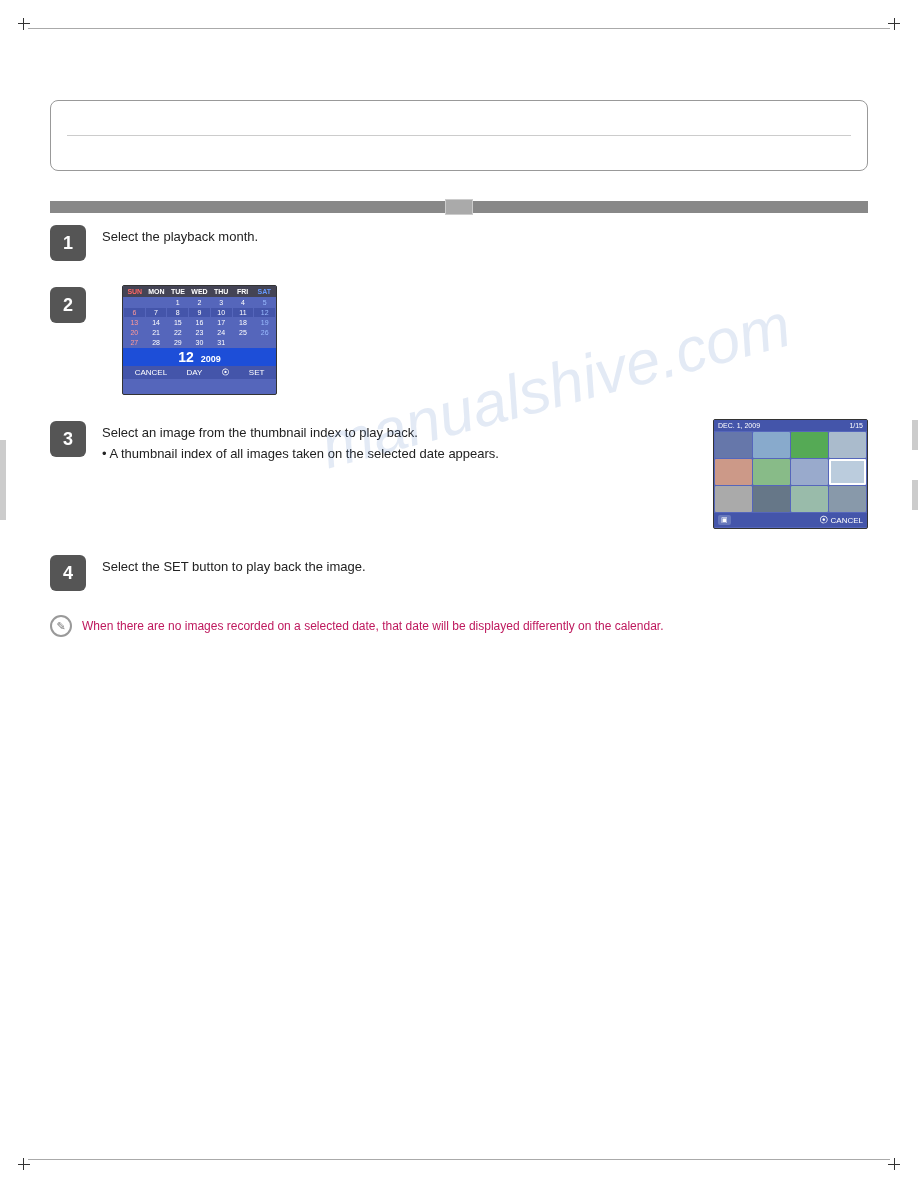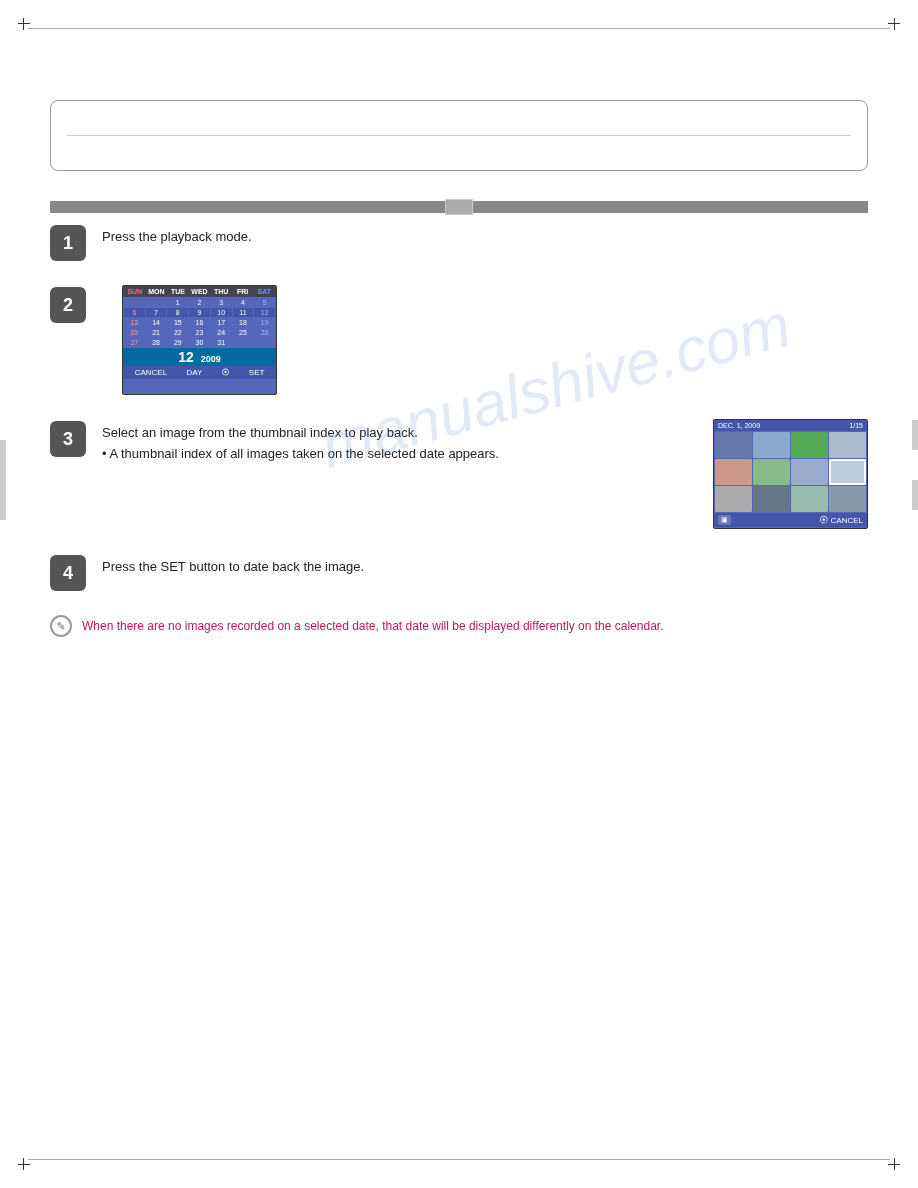--- a/index.html
+++ b/index.html
@@ -245,21 +245,21 @@
       justify-content: space-around;
       align-items: center;
     }
 
     .cal-month-num {
       font-size: 14px;
       font-weight: bold;
       color: #fff;
       text-align: center;
       padding: 1px 8px;
-      background: #0369a1;
+      background: #1d4ed8;
     }
 
     
     .photo-grid-img {
       width: 155px;
       height: 110px;
       background: #5566bb;
       border: 1px solid #333;
       border-radius: 2px;
       overflow: hidden;
@@ -397,21 +397,21 @@
     <span></span>
   </div>
 
   <div class="steps-container">
 
     <div class="step">
       <div class="step-number">
         <span>1</span>
       </div>
       <div class="step-content">
-        <span>Press the playback mode.</span>
+        <span>Select the playback month.</span>
       </div>
     </div>
 
     <div class="step">
       <div class="step-number">
         <span>2</span>
       </div>
 
       <div class="step-image">
         <div class="calendar-img">
@@ -512,21 +512,21 @@
           </div>
         </div>
       </div>
     </div>
 
     <div class="step">
       <div class="step-number">
         <span>4</span>
       </div>
       <div class="step-content">
-        <span>Press the SET button to date back the image.</span>
+        <span>Select the SET button to play back the image.</span>
       </div>
     </div>
 
     <div class="tip-row">
       <div class="tip-icon">
         <span>✎</span>
       </div>
       <div class="tip-text">
         <span>When there are no images recorded on a selected date, that date will be displayed differently on the calendar.</span>
       </div>

